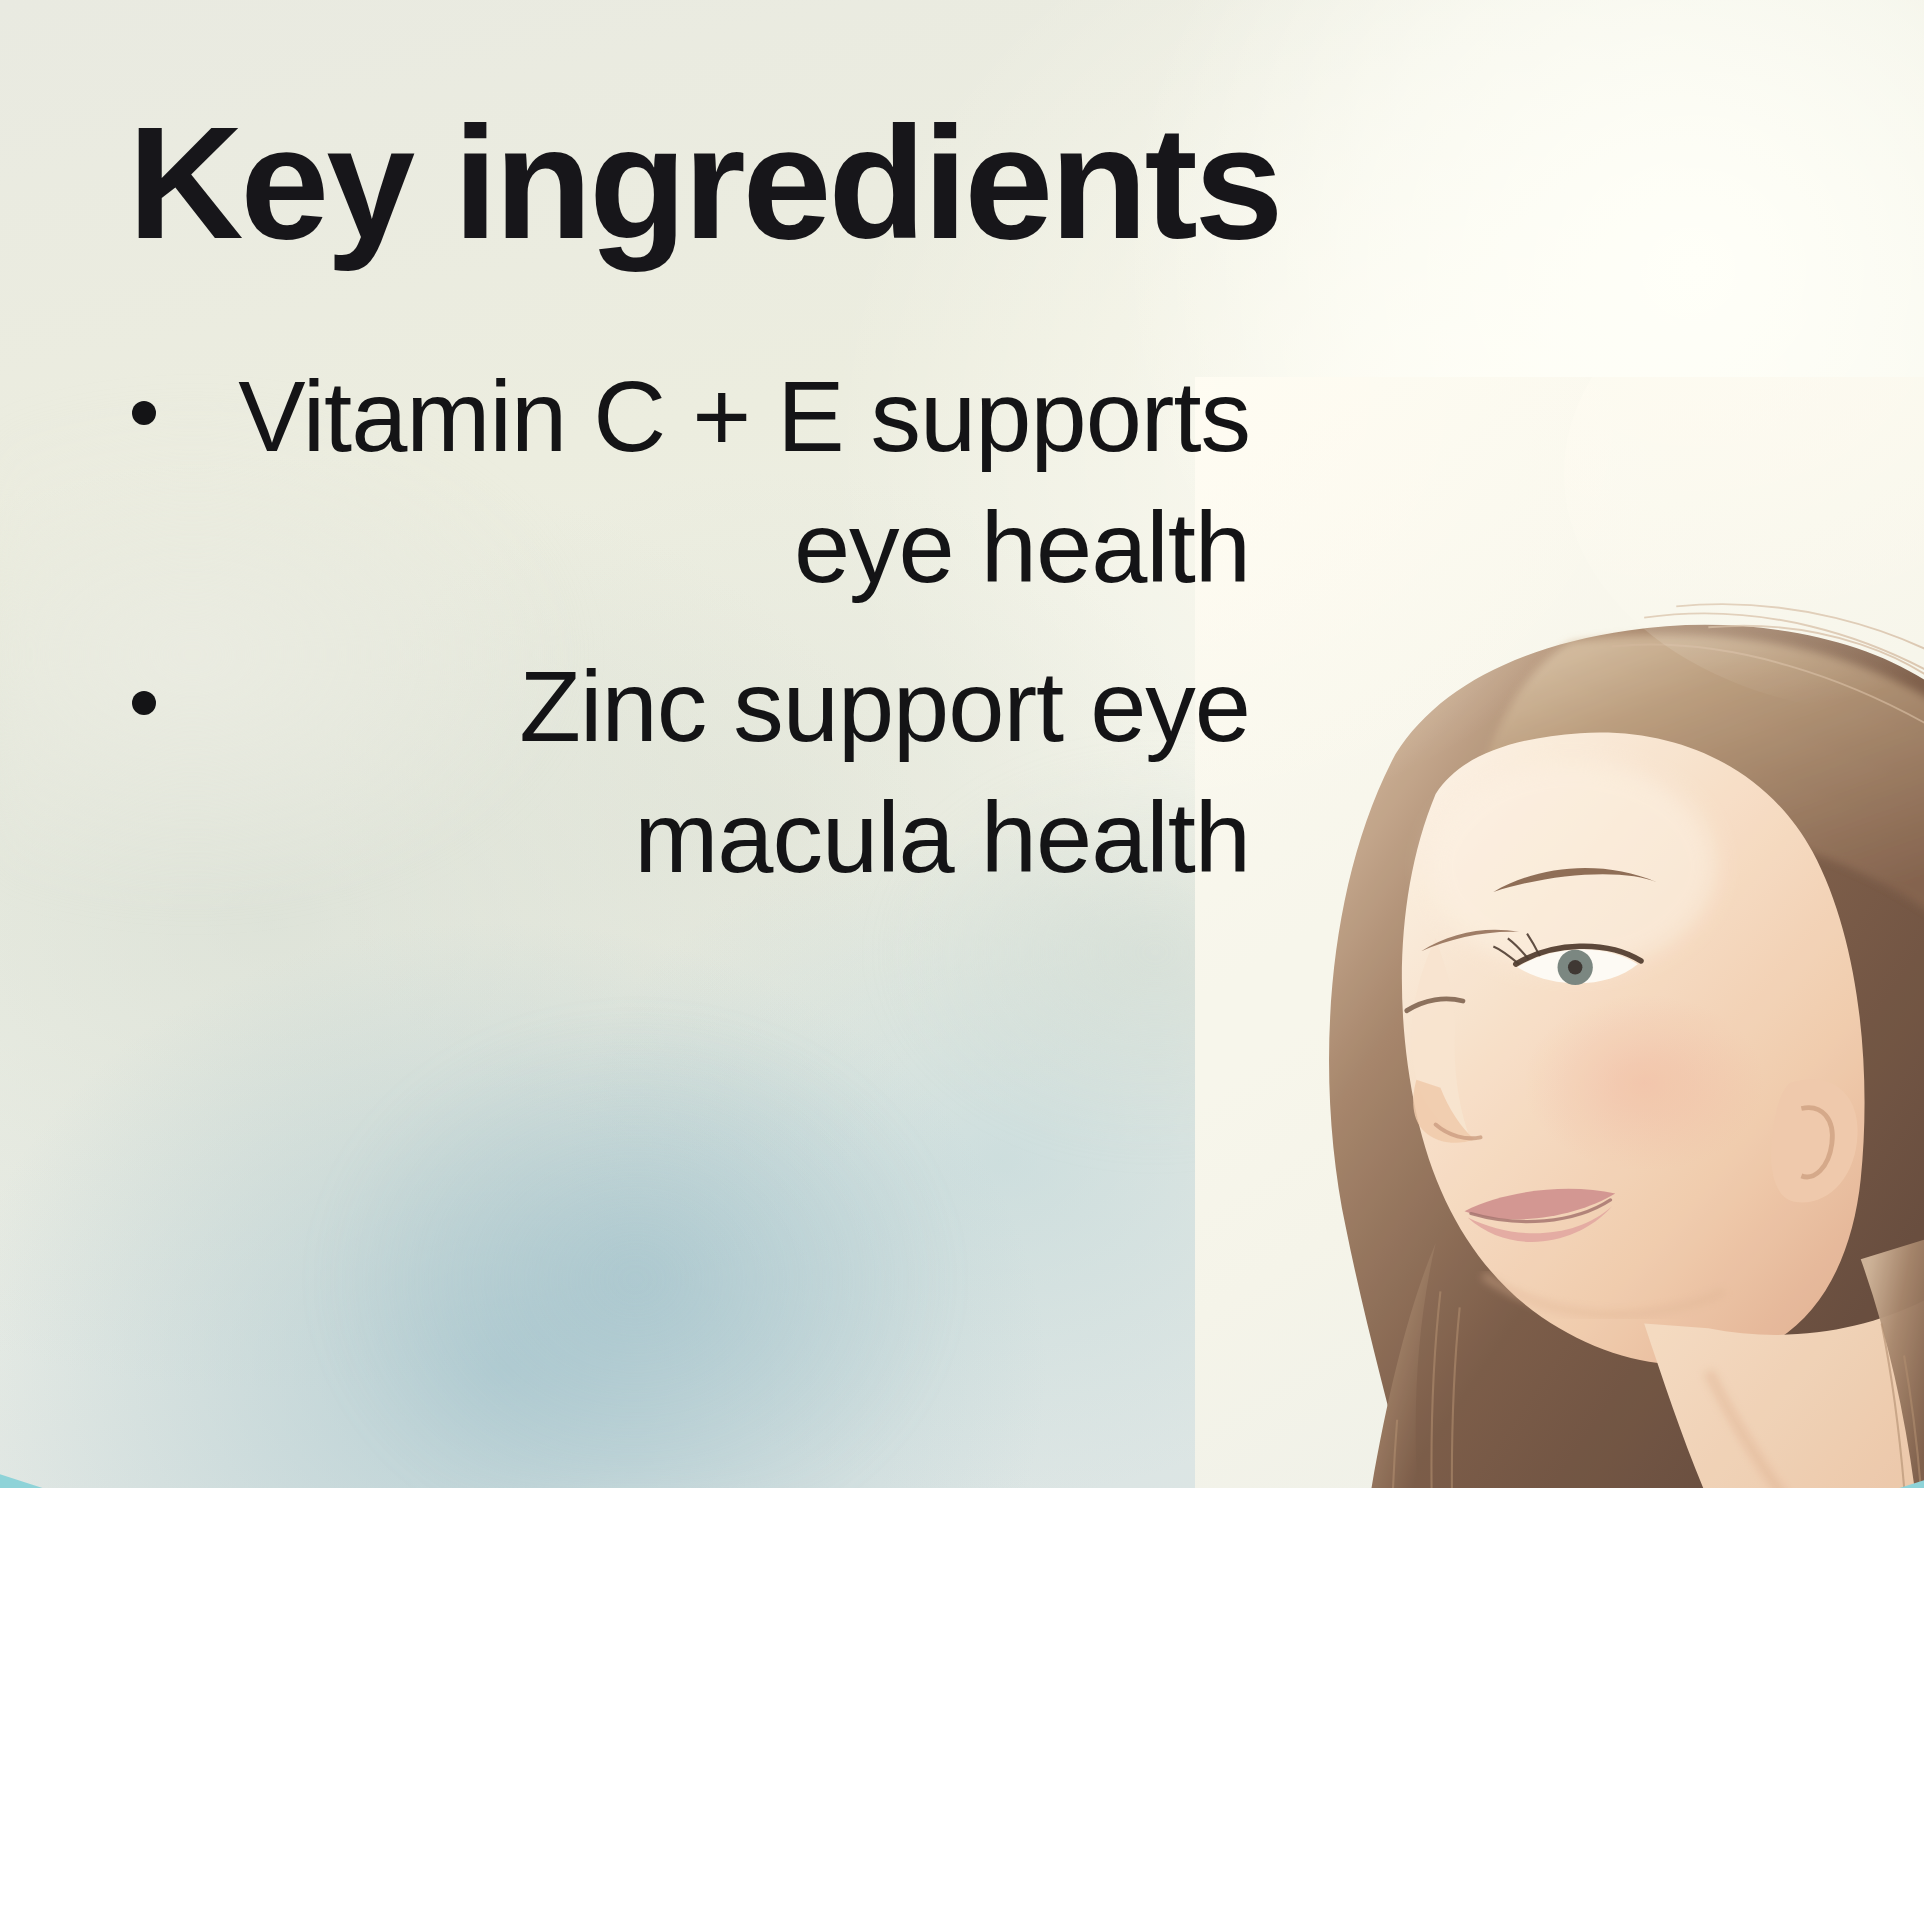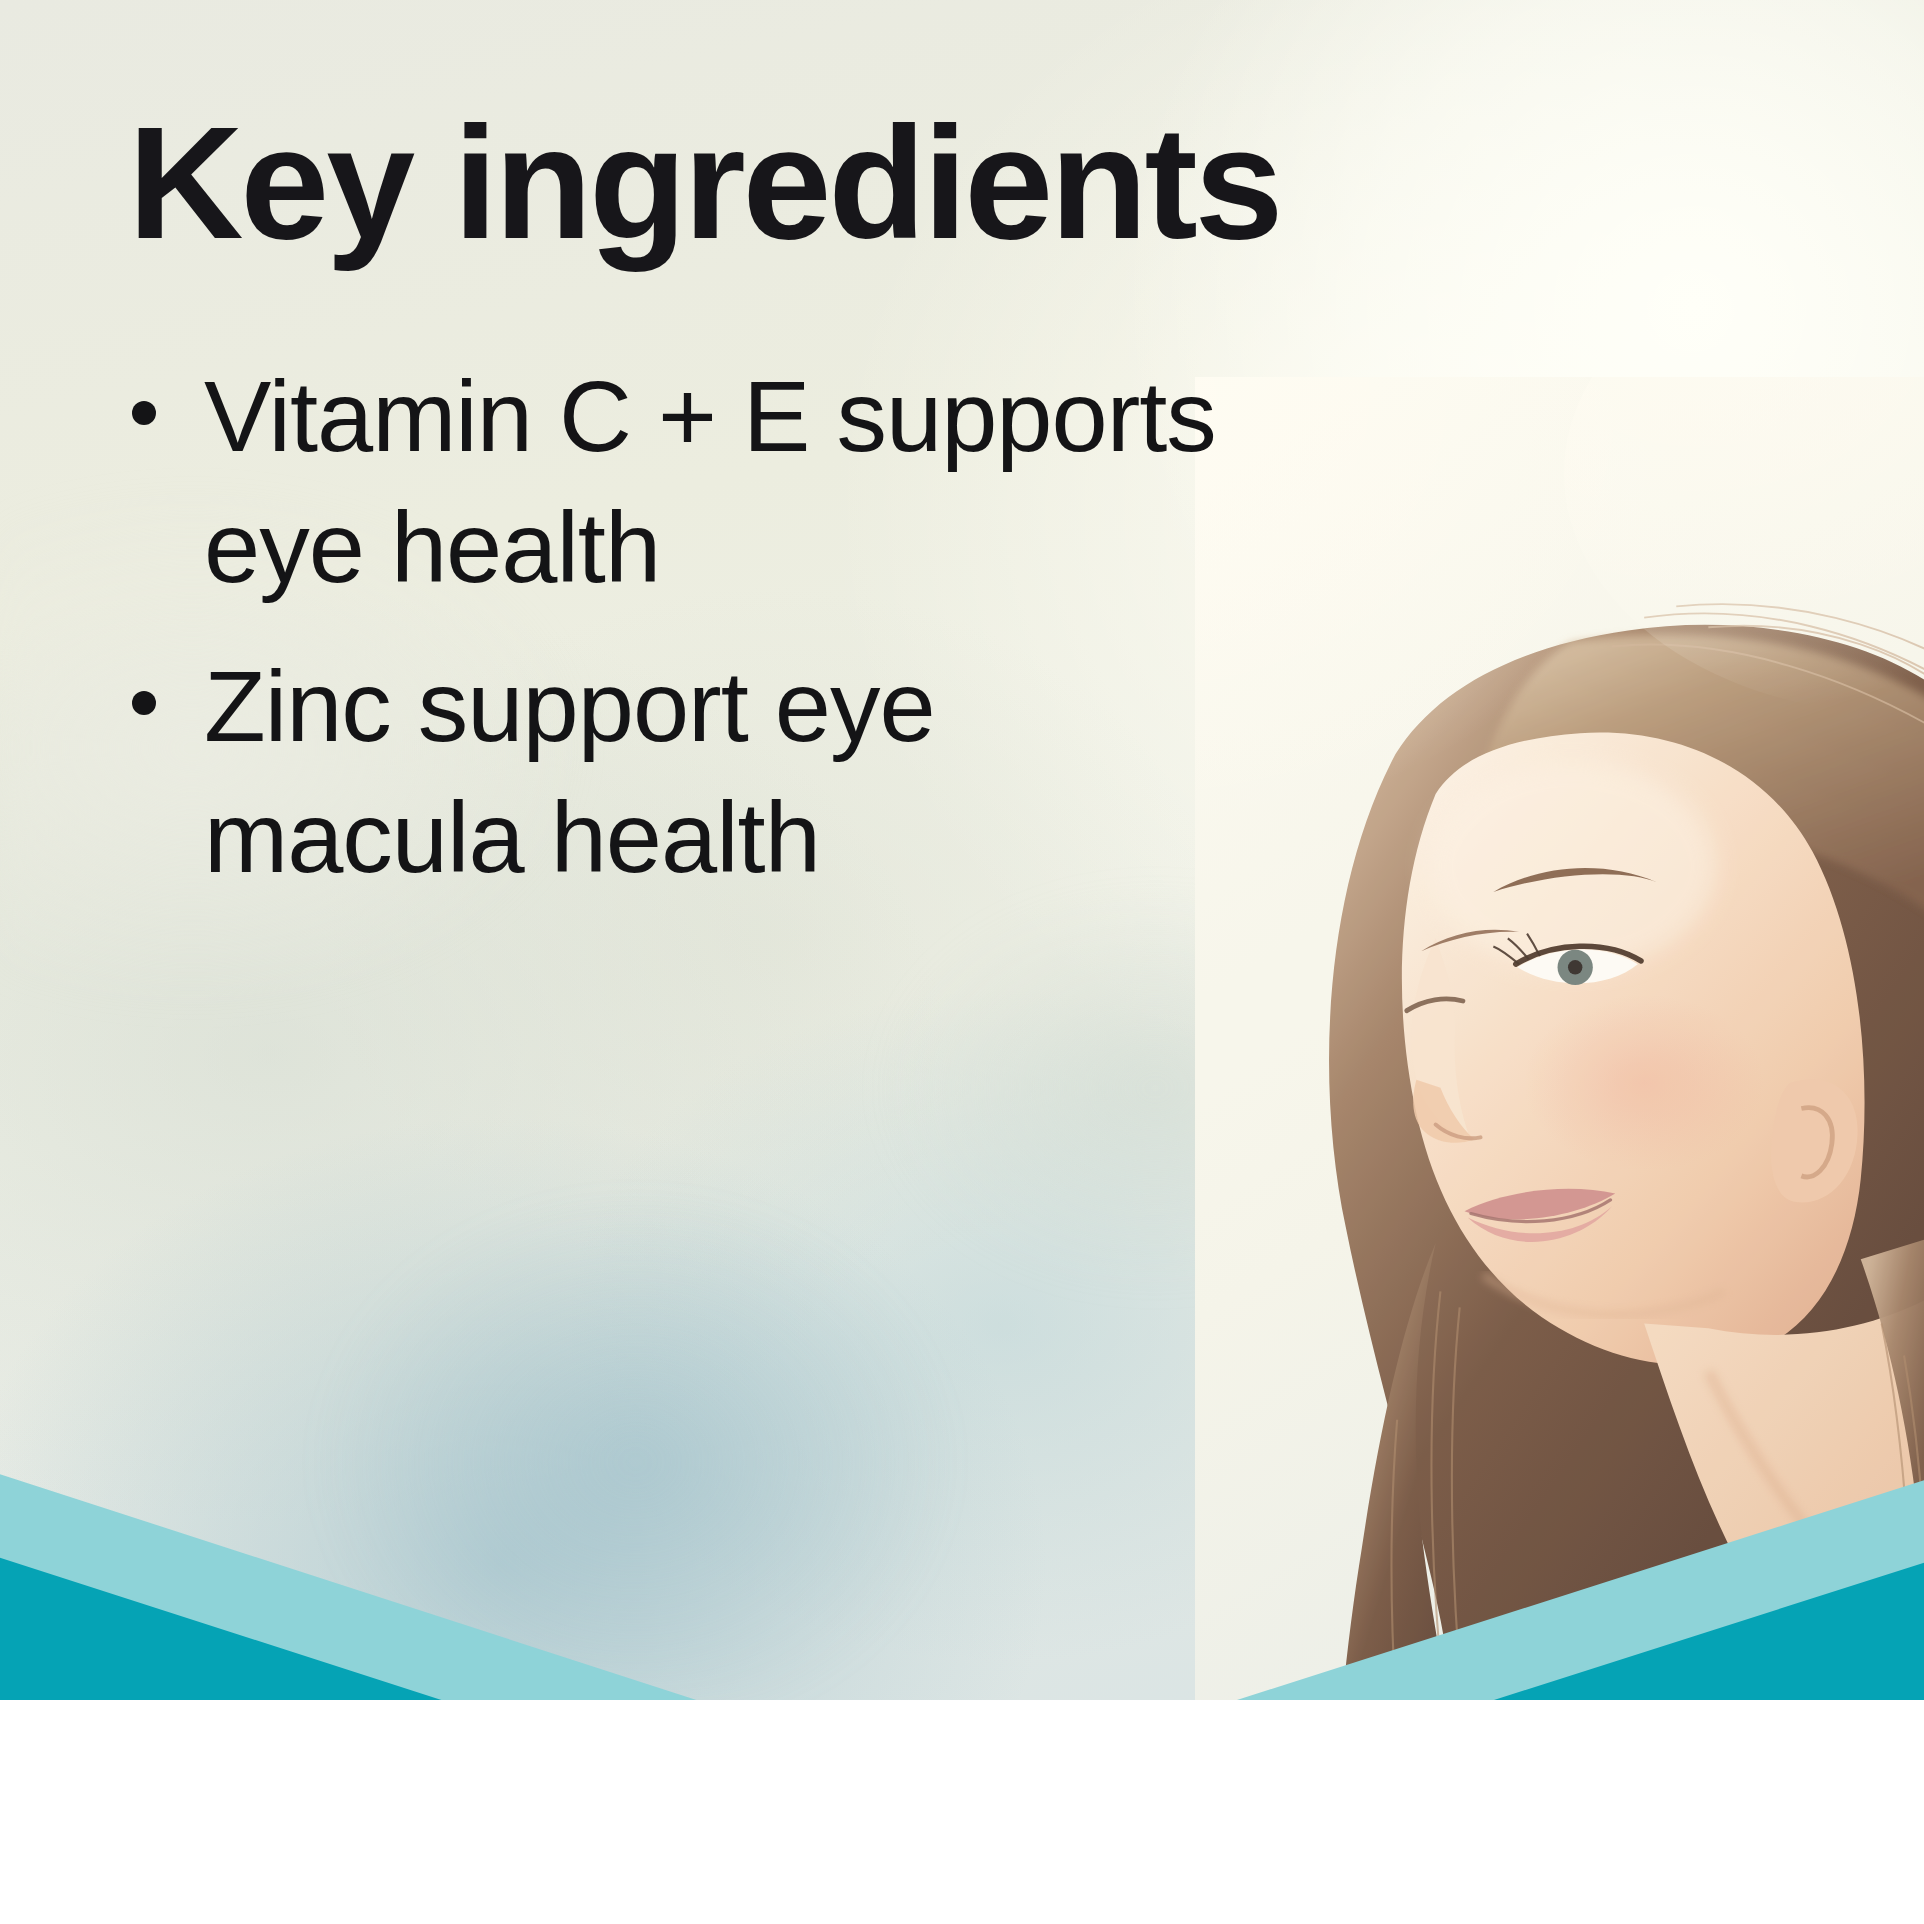--- a/index.html
+++ b/index.html
@@ -1,20 +1,20 @@
 <!DOCTYPE html>
 <html style="font-size:13px"><head>
 <meta charset="utf-8">
 <style>
   html,body{margin:0;padding:0;background:#fff;}
   body{font-family:"Liberation Sans","DejaVu Sans",sans-serif;}
 
   #canvas{
     position:relative;
-    width:1925px;height:1700px;
+    width:1925px;height:1488px;
     overflow:hidden;
     background:#e8e9e1;
   }
 
   
   .bg-base{
     position:absolute;inset:0;
     background:
       radial-gradient(ellipse 882px 722px at 26% 92%, rgba(150,188,200,.55) 0%, rgba(150,188,200,0) 62%),
       radial-gradient(ellipse 722px 561px at 52% 78%, rgba(171,205,212,.42) 0%, rgba(171,205,212,0) 60%),
@@ -77,21 +77,21 @@
     line-height:1.30;
     letter-spacing:-1px;
     color:#141416;
   }
   ul.bullets li:last-child{margin-bottom:0;}
   ul.bullets li .dot{
     position:absolute;left:21px;top:50px;
     width:24px;height:24px;border-radius:50%;
     background:#141416;
   }
-  .bl-text{display:block;}
+  .bl-text{display:block;text-align:right;}
 </style>
 </head>
 <body>
 
 <div id="canvas">
 
   <div class="bg-base"></div>
   <div class="bg-haze"></div>
   <div class="bg-glow"></div>
 

